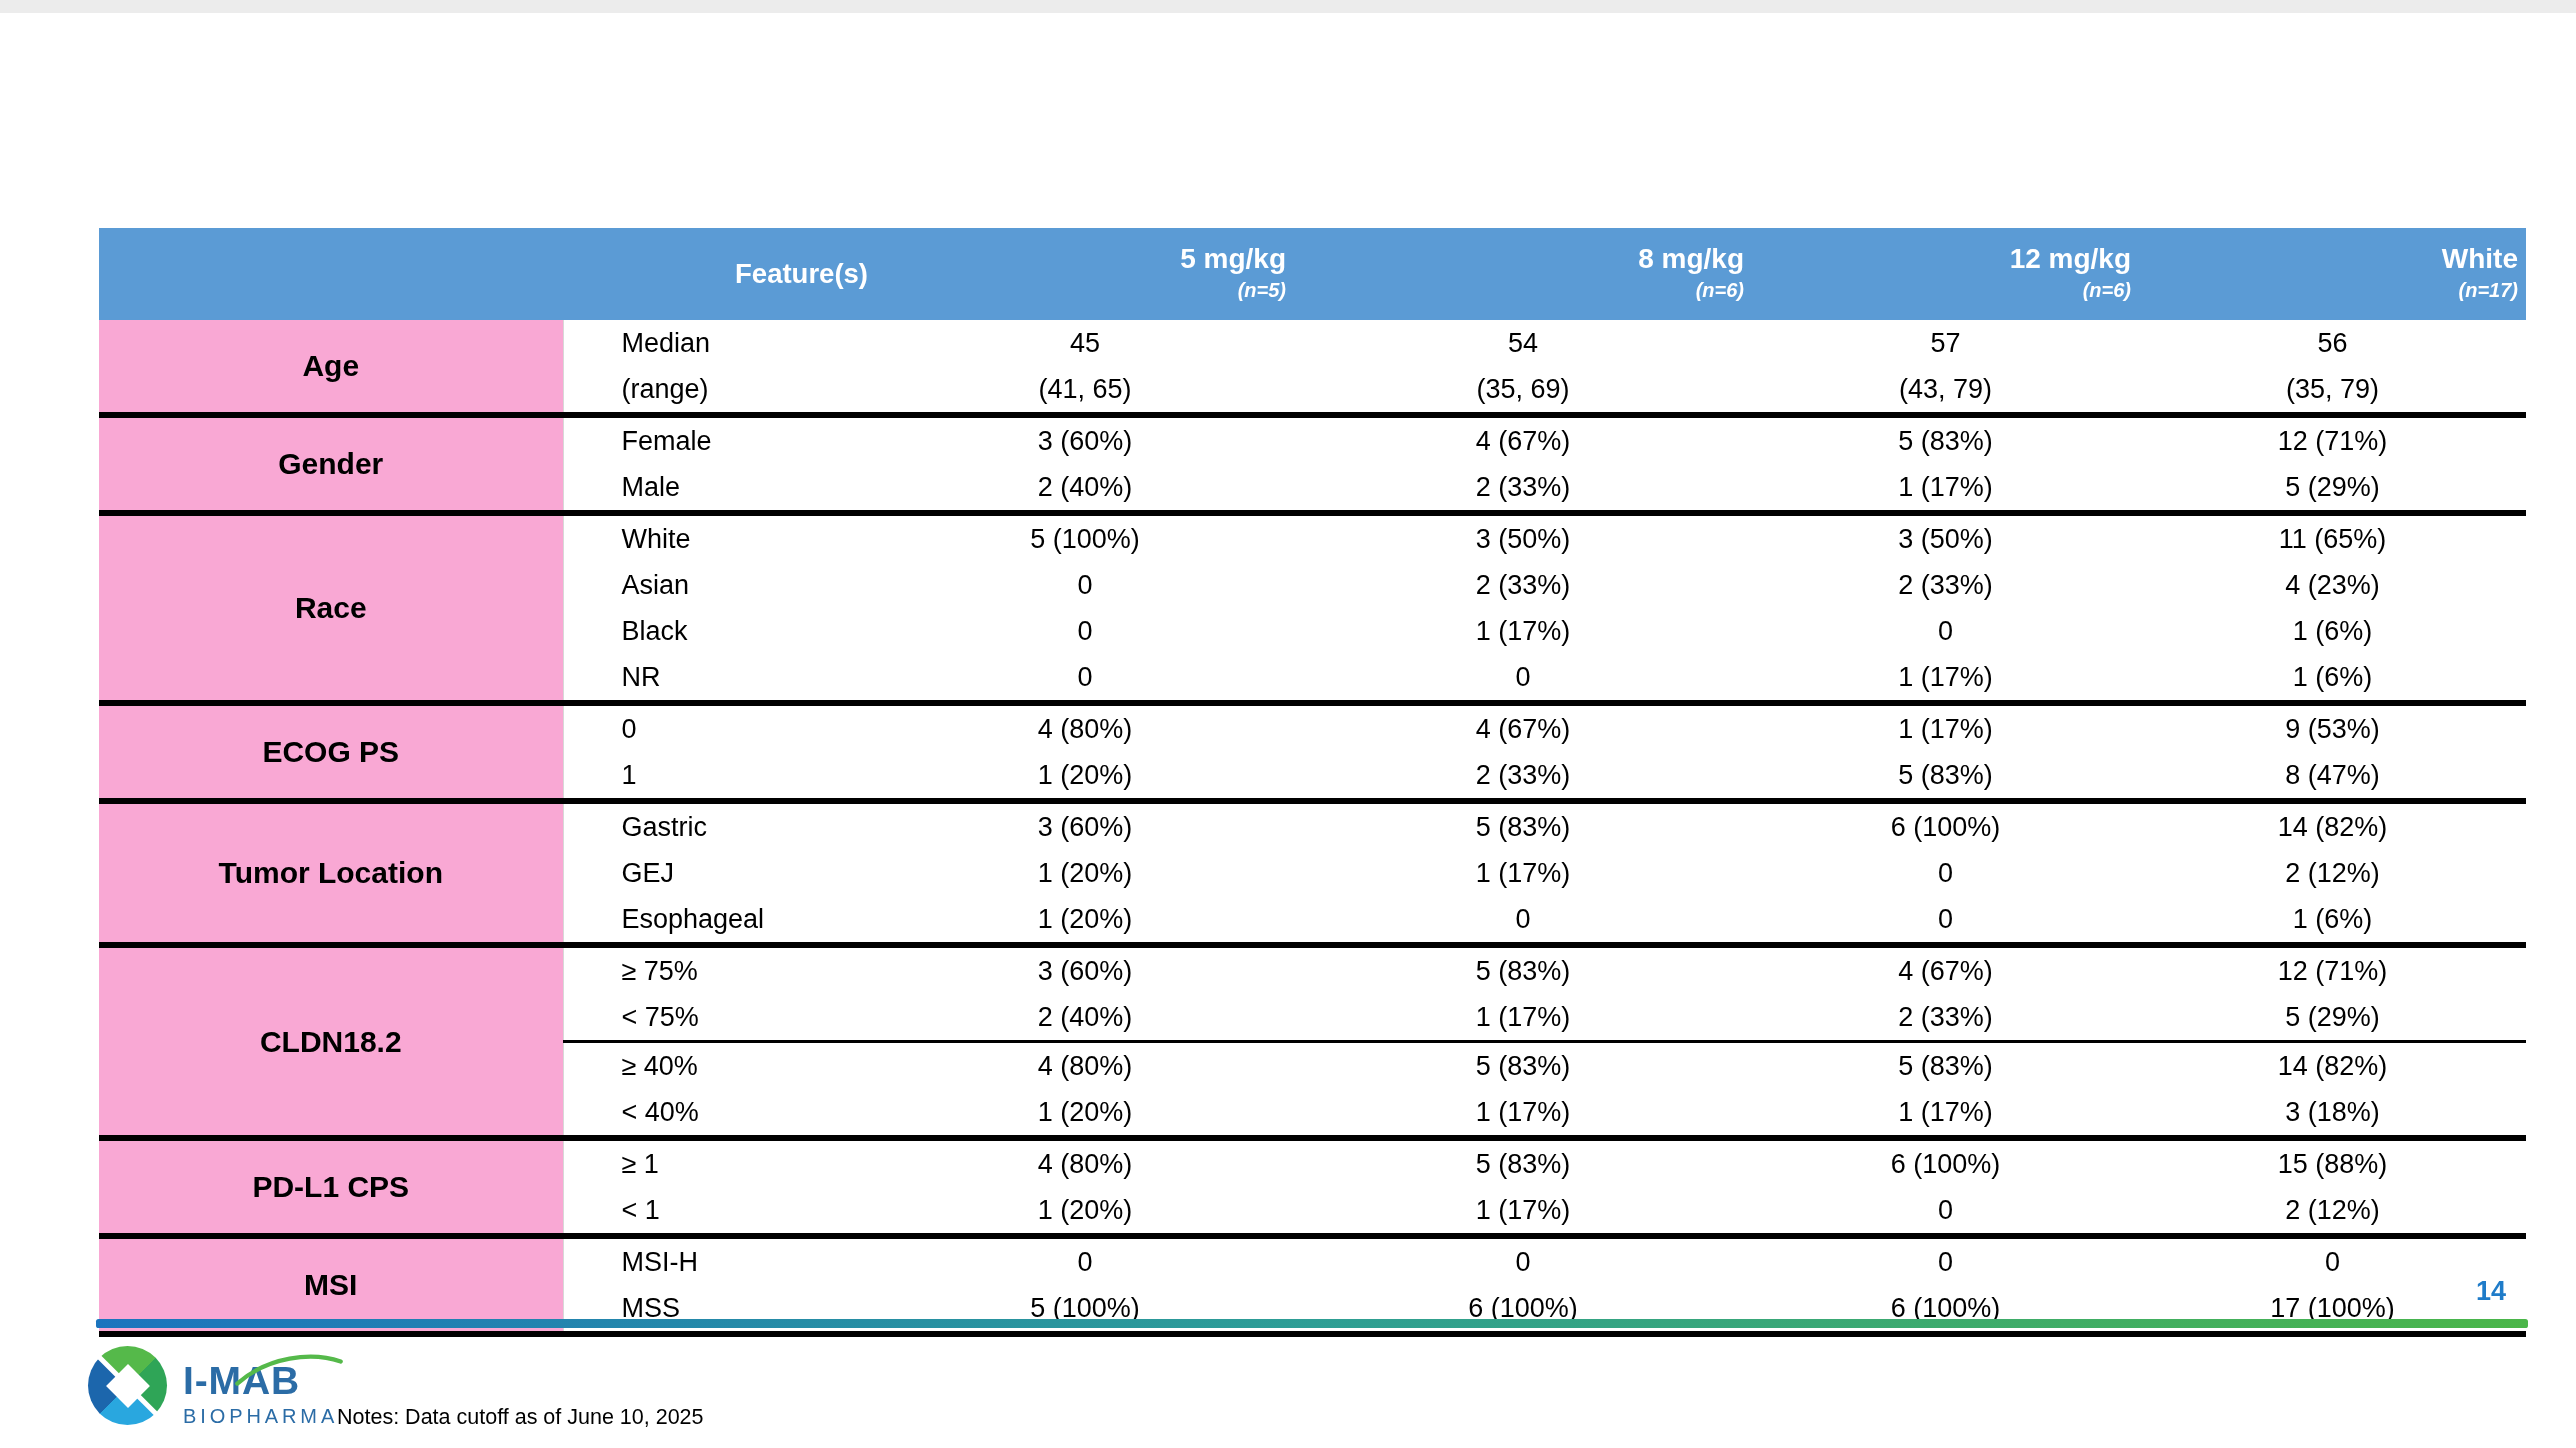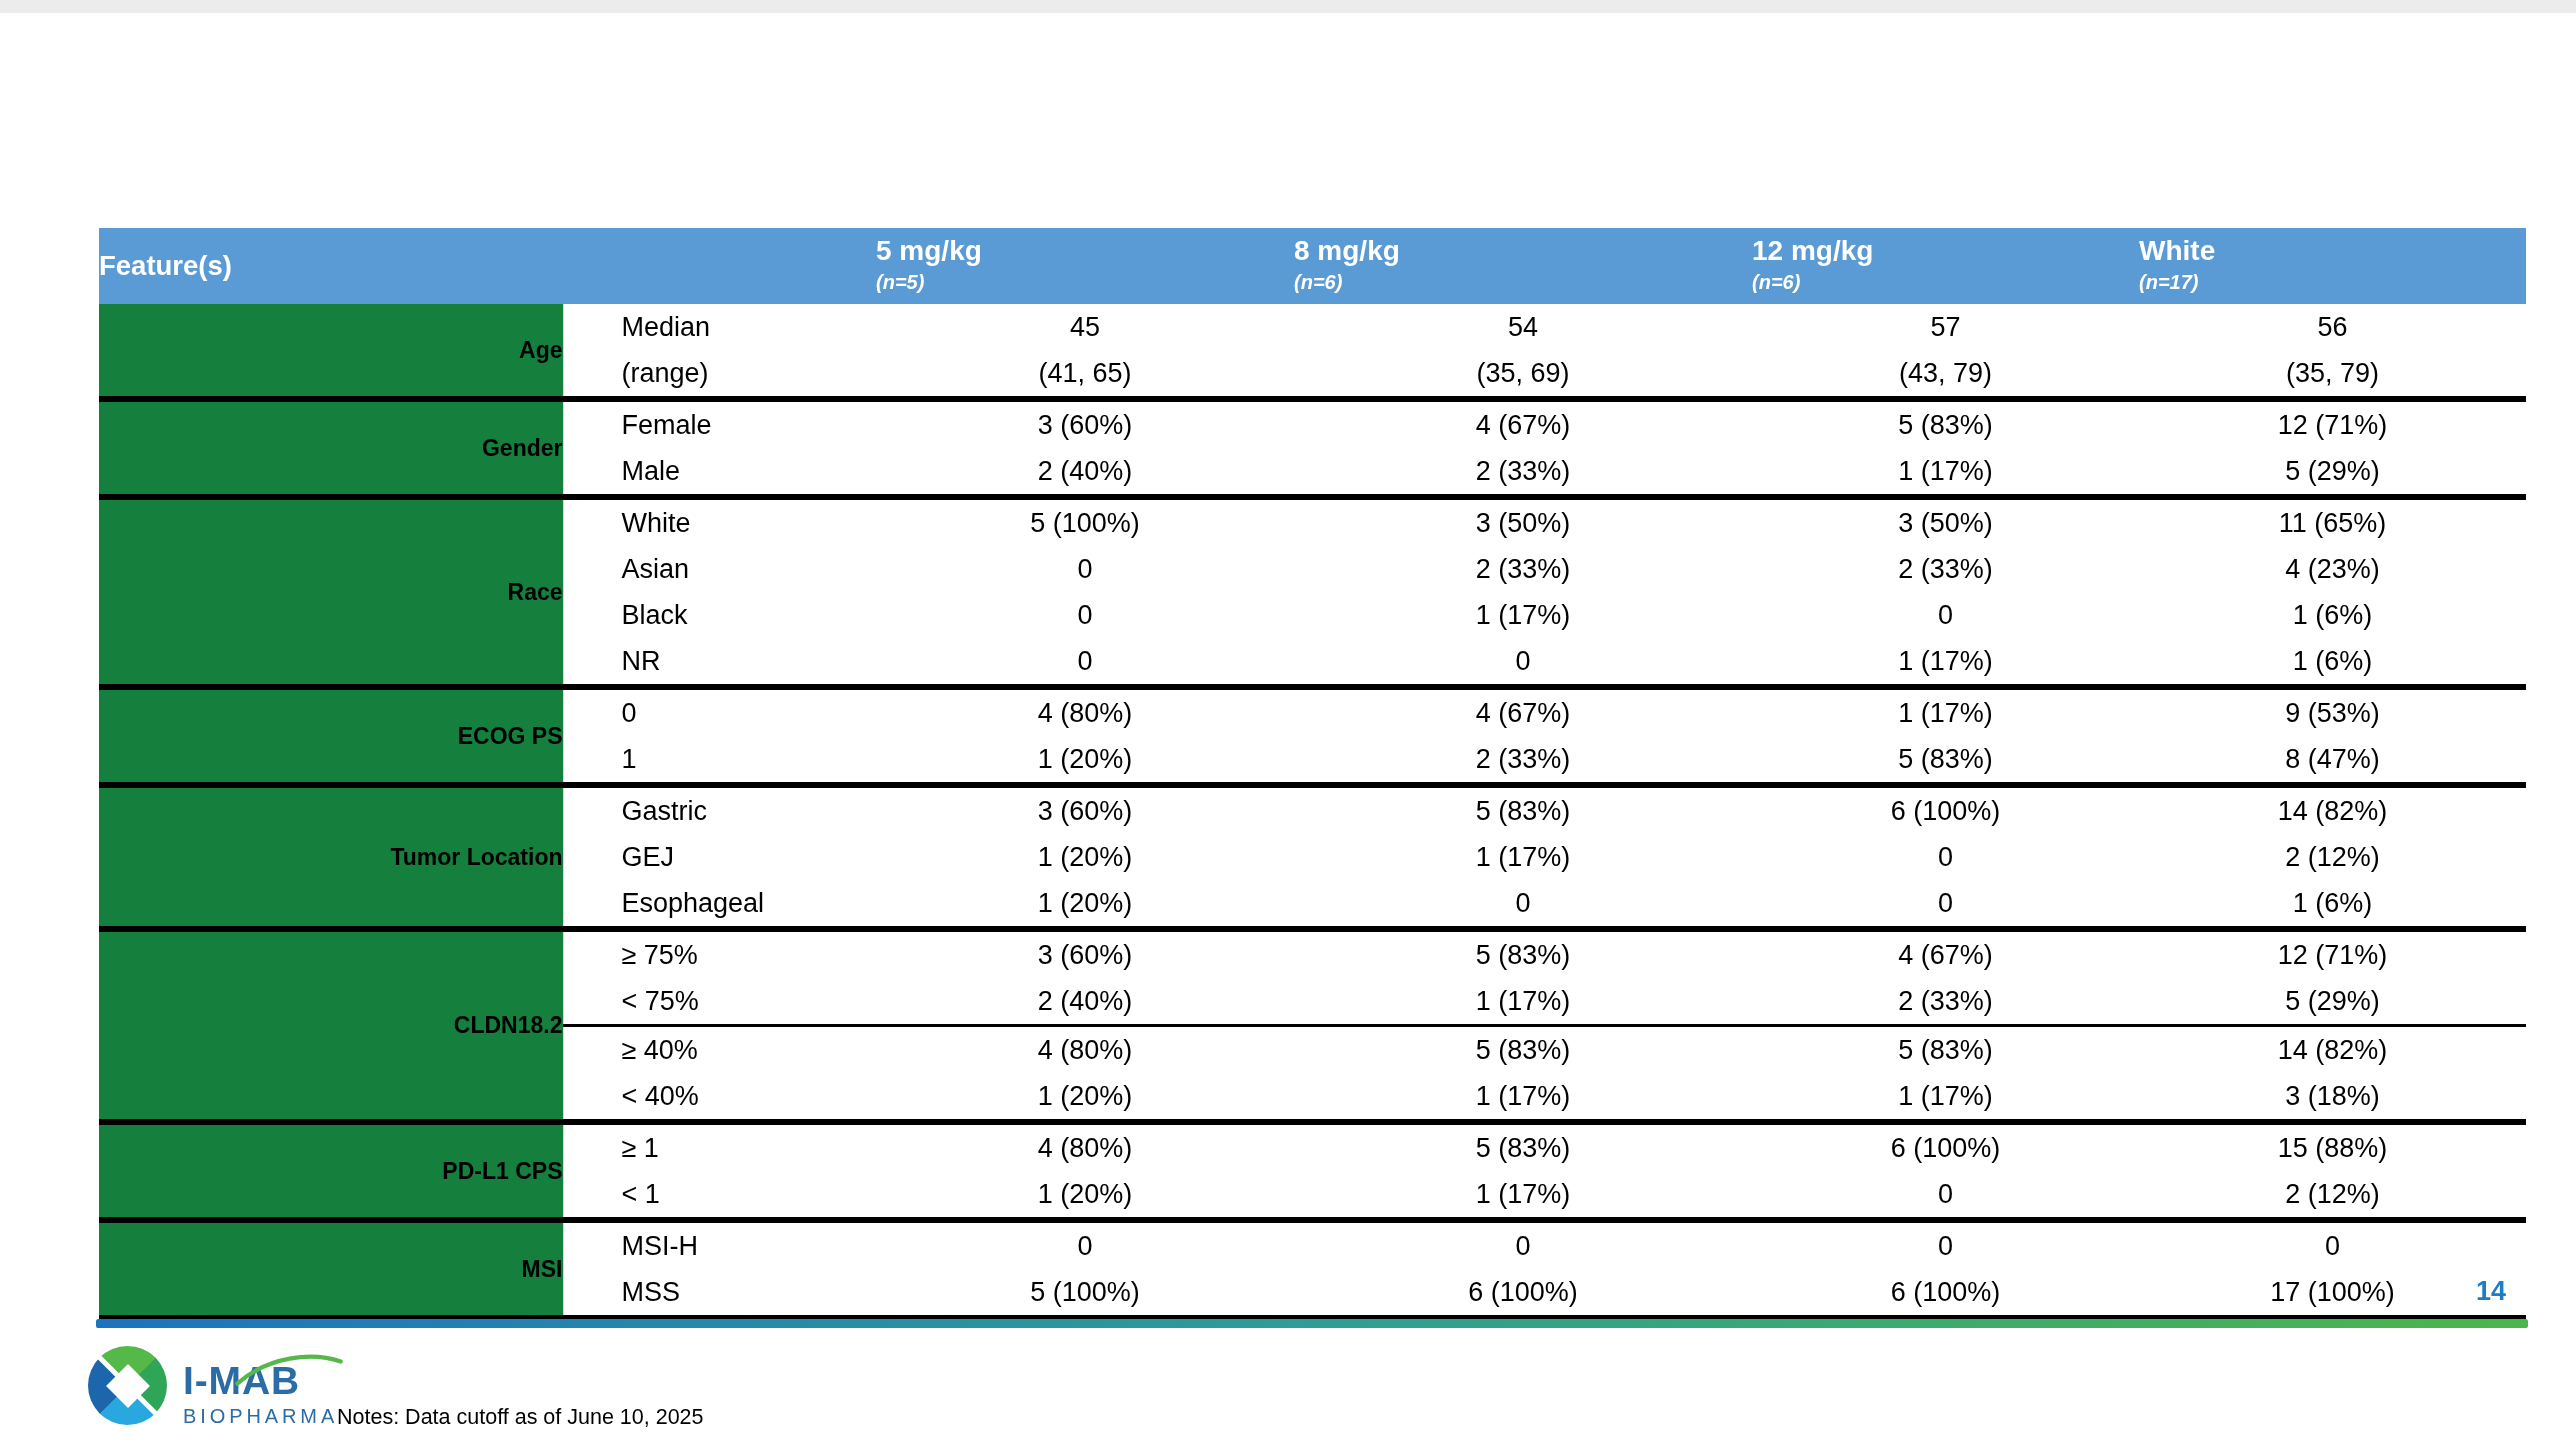--- a/index.html
+++ b/index.html
@@ -12,28 +12,28 @@
     position:absolute;left:99px;top:115px;margin:0;
     font-size:64px;font-weight:700;color:#1f2168;letter-spacing:-0.9px;white-space:nowrap;
   }
   
   table.char-table{
     position:absolute;left:99px;top:228px;width:2427px;
     border-collapse:collapse;table-layout:fixed;
   }
   thead th{
     background:#5b9bd5;color:#ffffff;height:76px;vertical-align:middle;
-    text-align:left;border:none;padding:0;
+    text-align:right;border:none;padding:8px;
   }
   .feat-head{font-size:27.5px;font-weight:700;}
   .col-label{font-size:28px;font-weight:700;line-height:33px;}
   .col-n{font-size:20px;font-weight:700;font-style:italic;line-height:31px;}
   tbody th,tbody td{padding:0;height:46px;vertical-align:middle;background:#ffffff;}
   th.feature{
-    background:#15803d;font-size:23px;font-weight:700;text-align:right;
+    background:#f9a8d4;font-size:30px;font-weight:700;text-align:center;
     border-right:1.7px solid #d8d8d8;
   }
   td.sub{font-size:27px;text-align:left;padding-left:58px;font-weight:400;}
   td.val{font-size:27px;text-align:center;font-weight:400;}
   .group-end{border-bottom:6px solid #000;}
   .inner-end{border-bottom:3.4px solid #000;}
   
   .accent-bar{
     position:absolute;left:96px;top:1319px;width:2432px;height:9.4px;border-radius:2.6px;
     background:linear-gradient(90deg,#1b74be 0%,#2e9e95 50%,#4bb649 100%);

